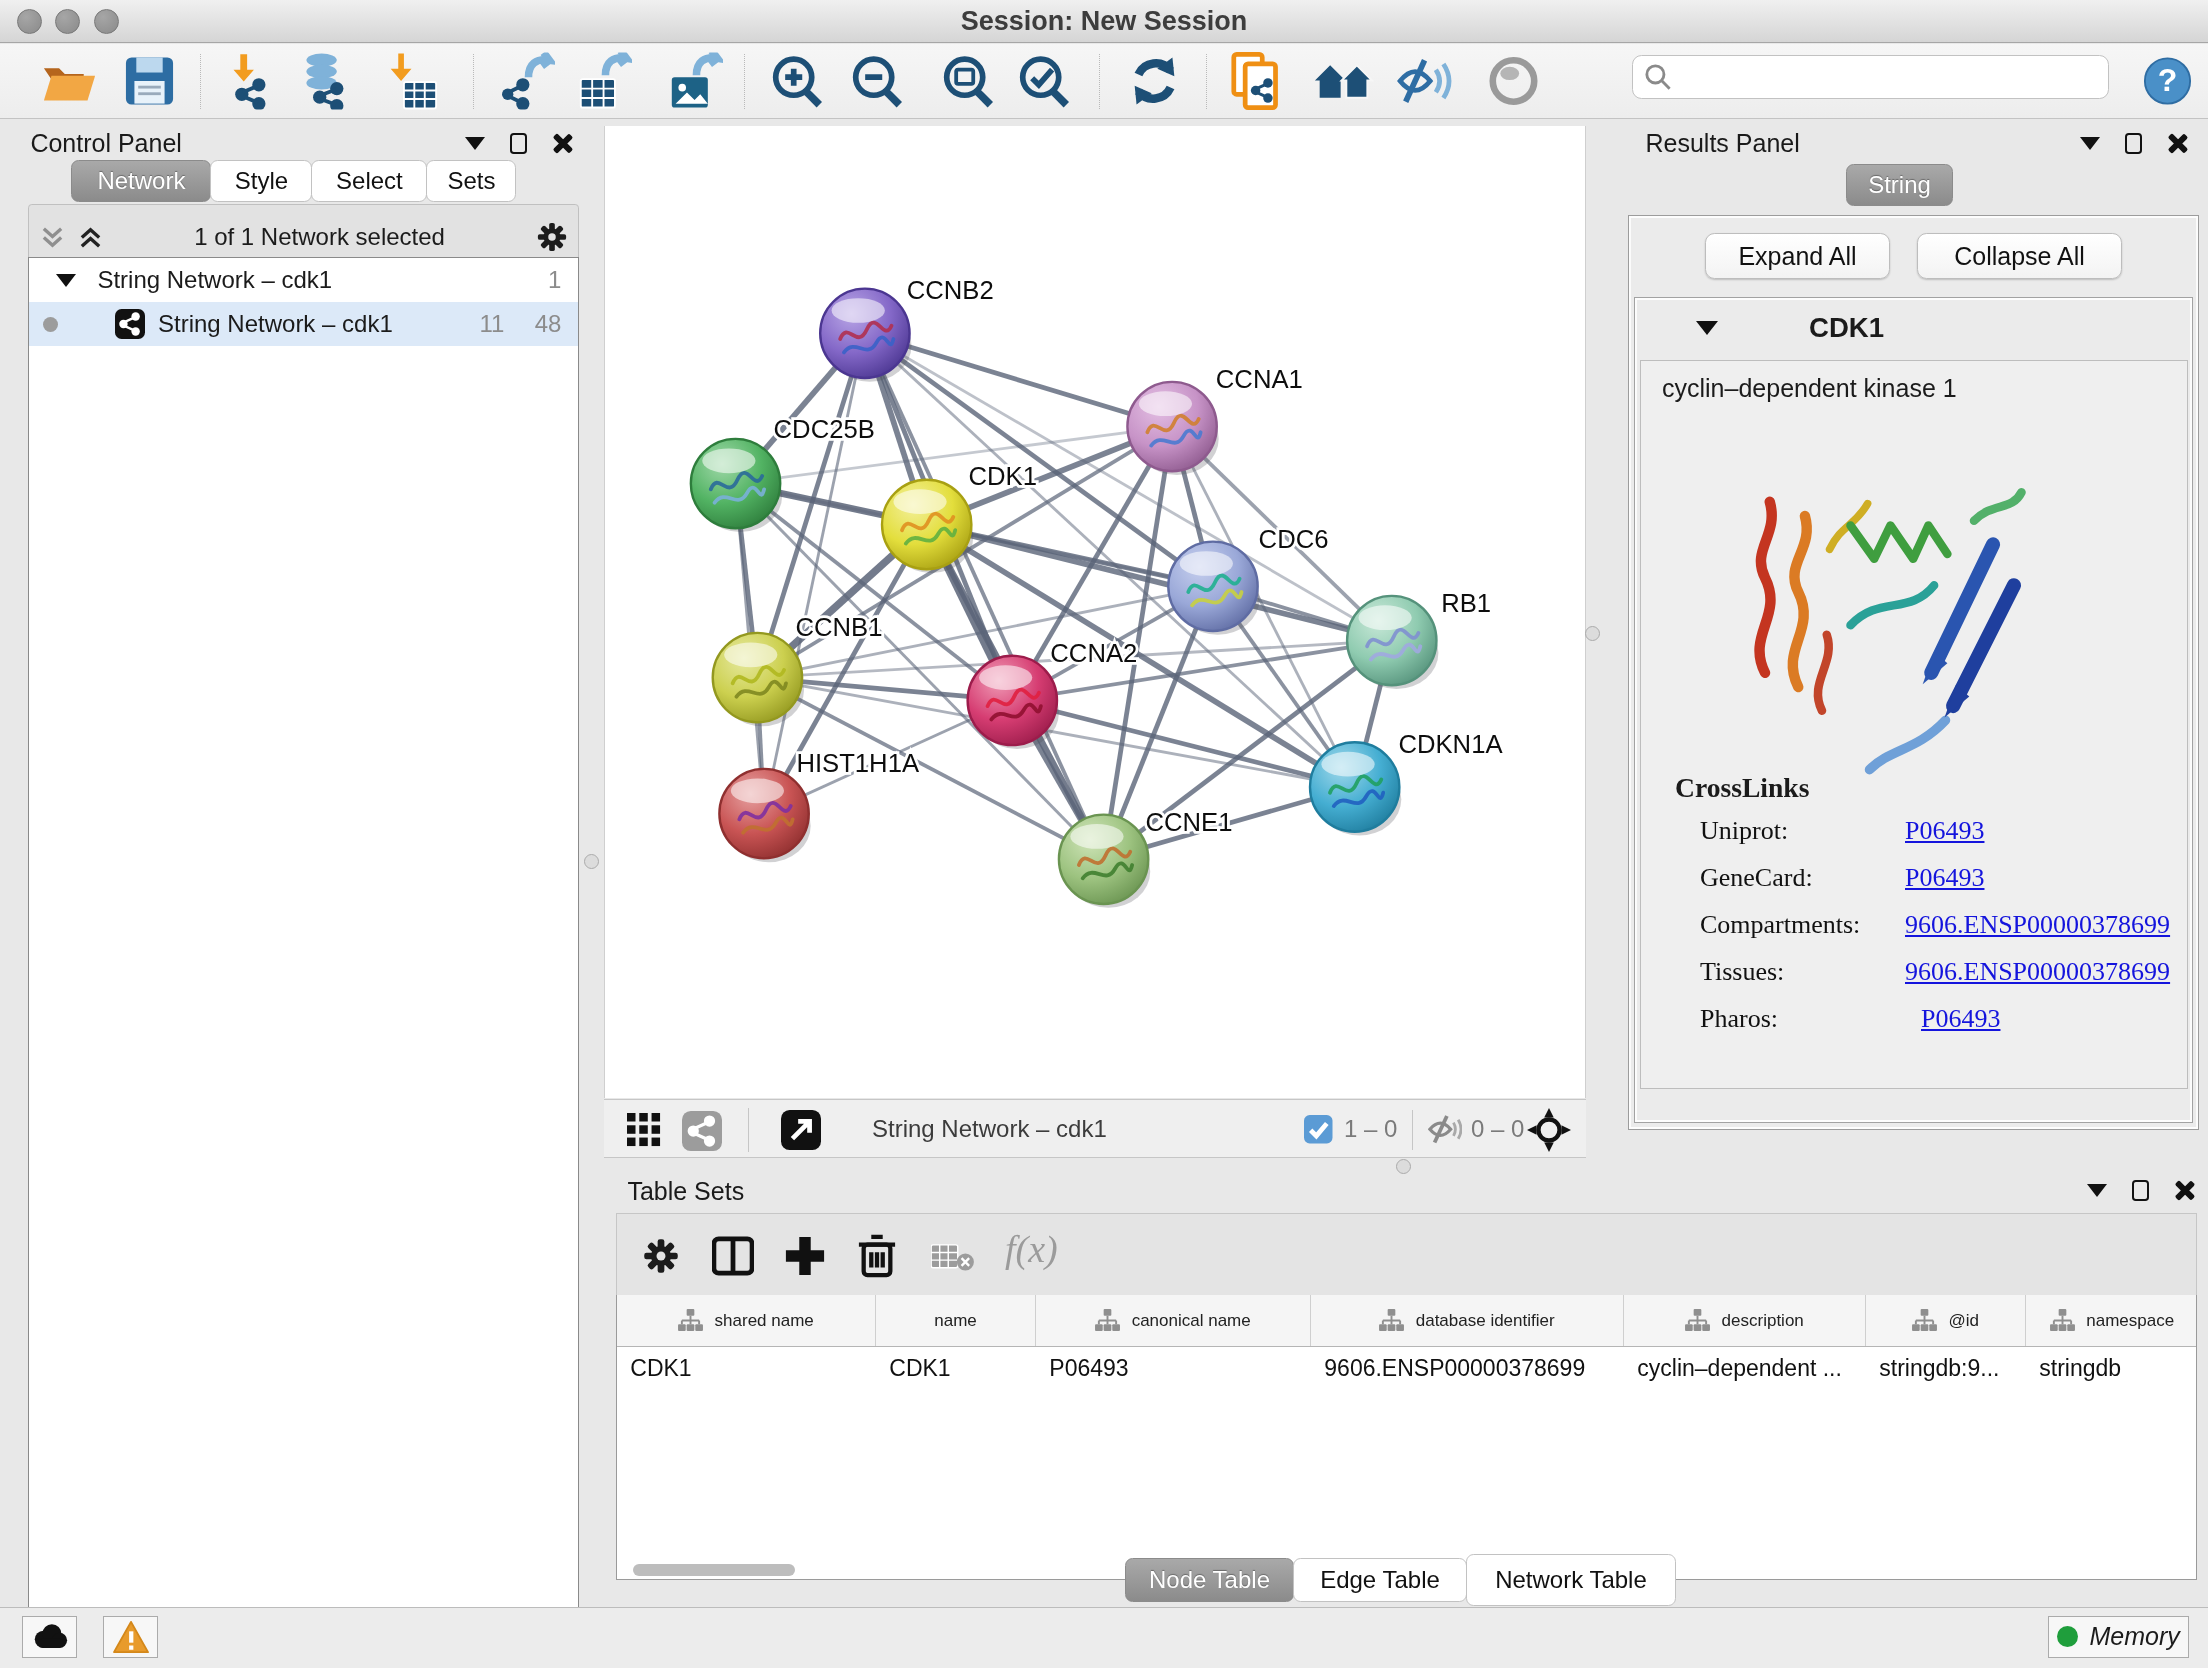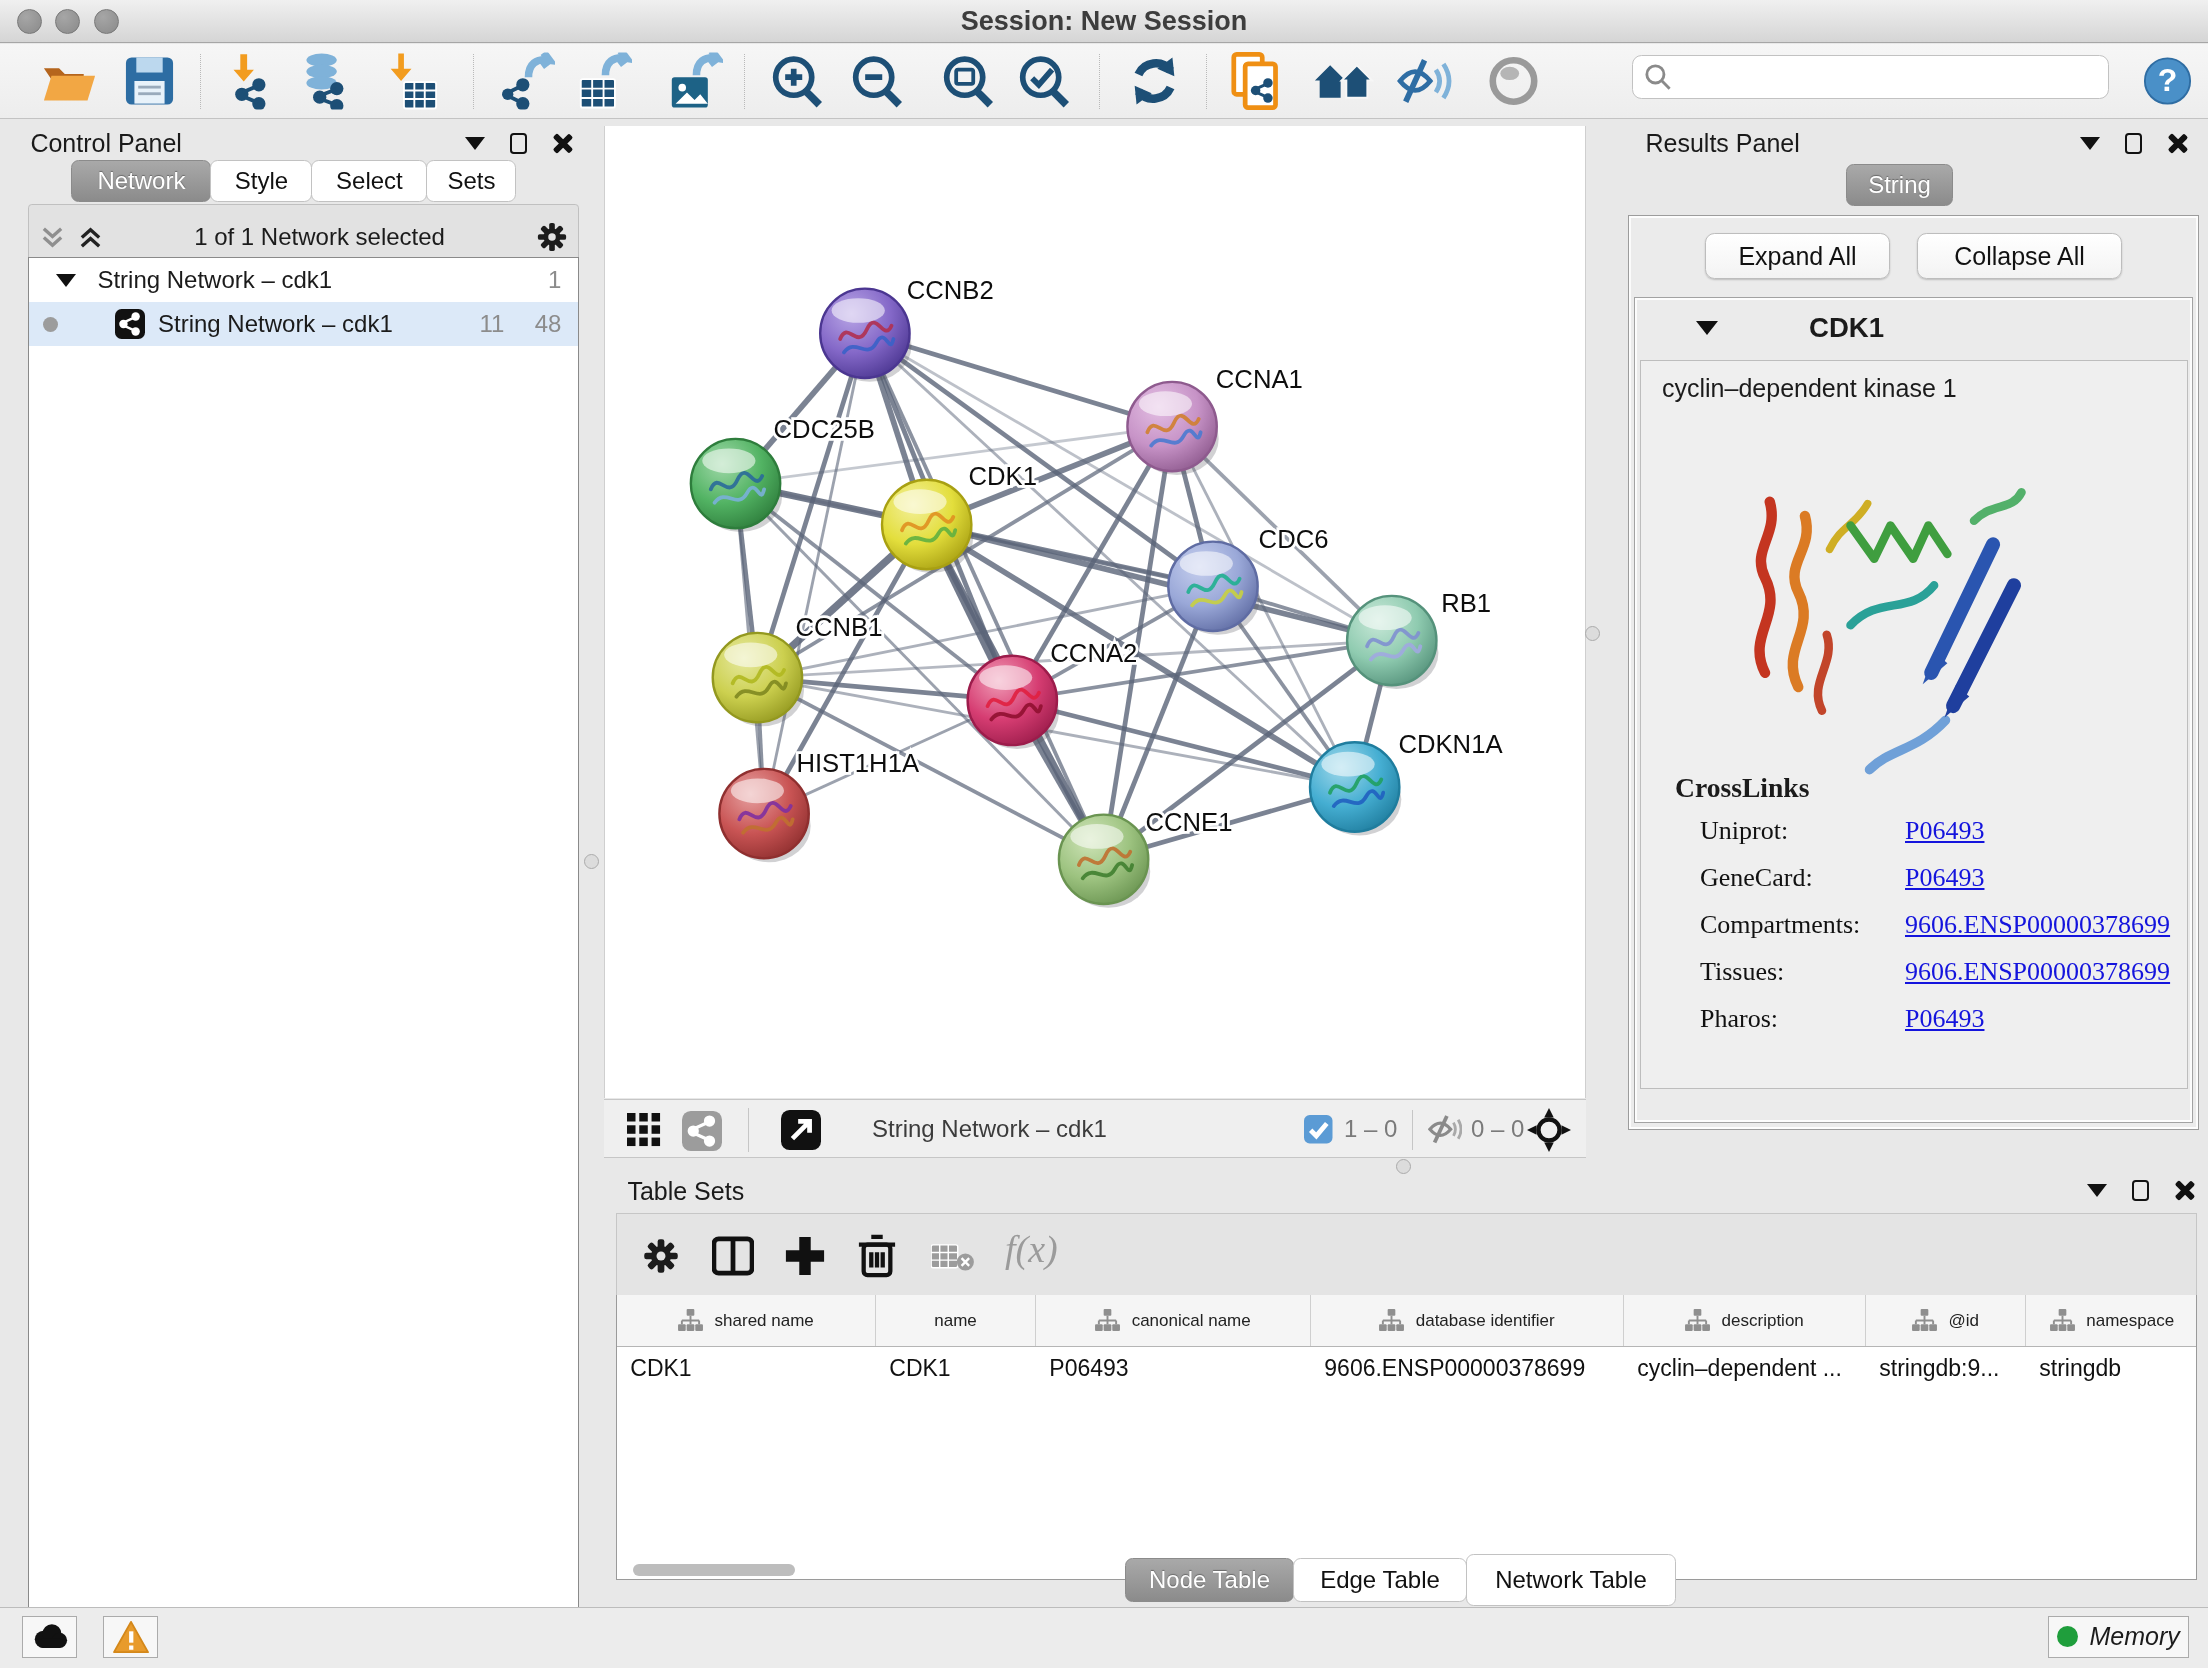--- a/index.html
+++ b/index.html
@@ -630,21 +630,21 @@
         <a class="xl-link" href="#">P06493</a>
       </div>
       <div style="display: flex; margin-bottom: 17px;">
         <span class="xl-label" style="width: 205px;">Compartments:</span>
         <a class="xl-link" href="#">9606.ENSP00000378699</a>
       </div>
       <div style="display: flex; margin-bottom: 17px;">
         <span class="xl-label" style="width: 205px;">Tissues:</span>
         <a class="xl-link" href="#">9606.ENSP00000378699</a>
       </div>
-      <div style="display: flex; margin-bottom: 17px;">
+      <div style="display: flex; margin-bottom: 17px; gap: 16px;">
         <span class="xl-label" style="width: 205px;">Pharos:</span>
         <a class="xl-link" href="#">P06493</a>
       </div>
     </div>
 </div>
 
 <div class="abs" style="left:616px;top:1172px;width:1592px;height:436px">
   <div style="display:flex;align-items:center;height:38px">
     <span class="panel-title" style="margin-left:11.4px">Table Sets</span>
     <div class="winbtns" style="position:absolute;right:15px;top:7.6px">

